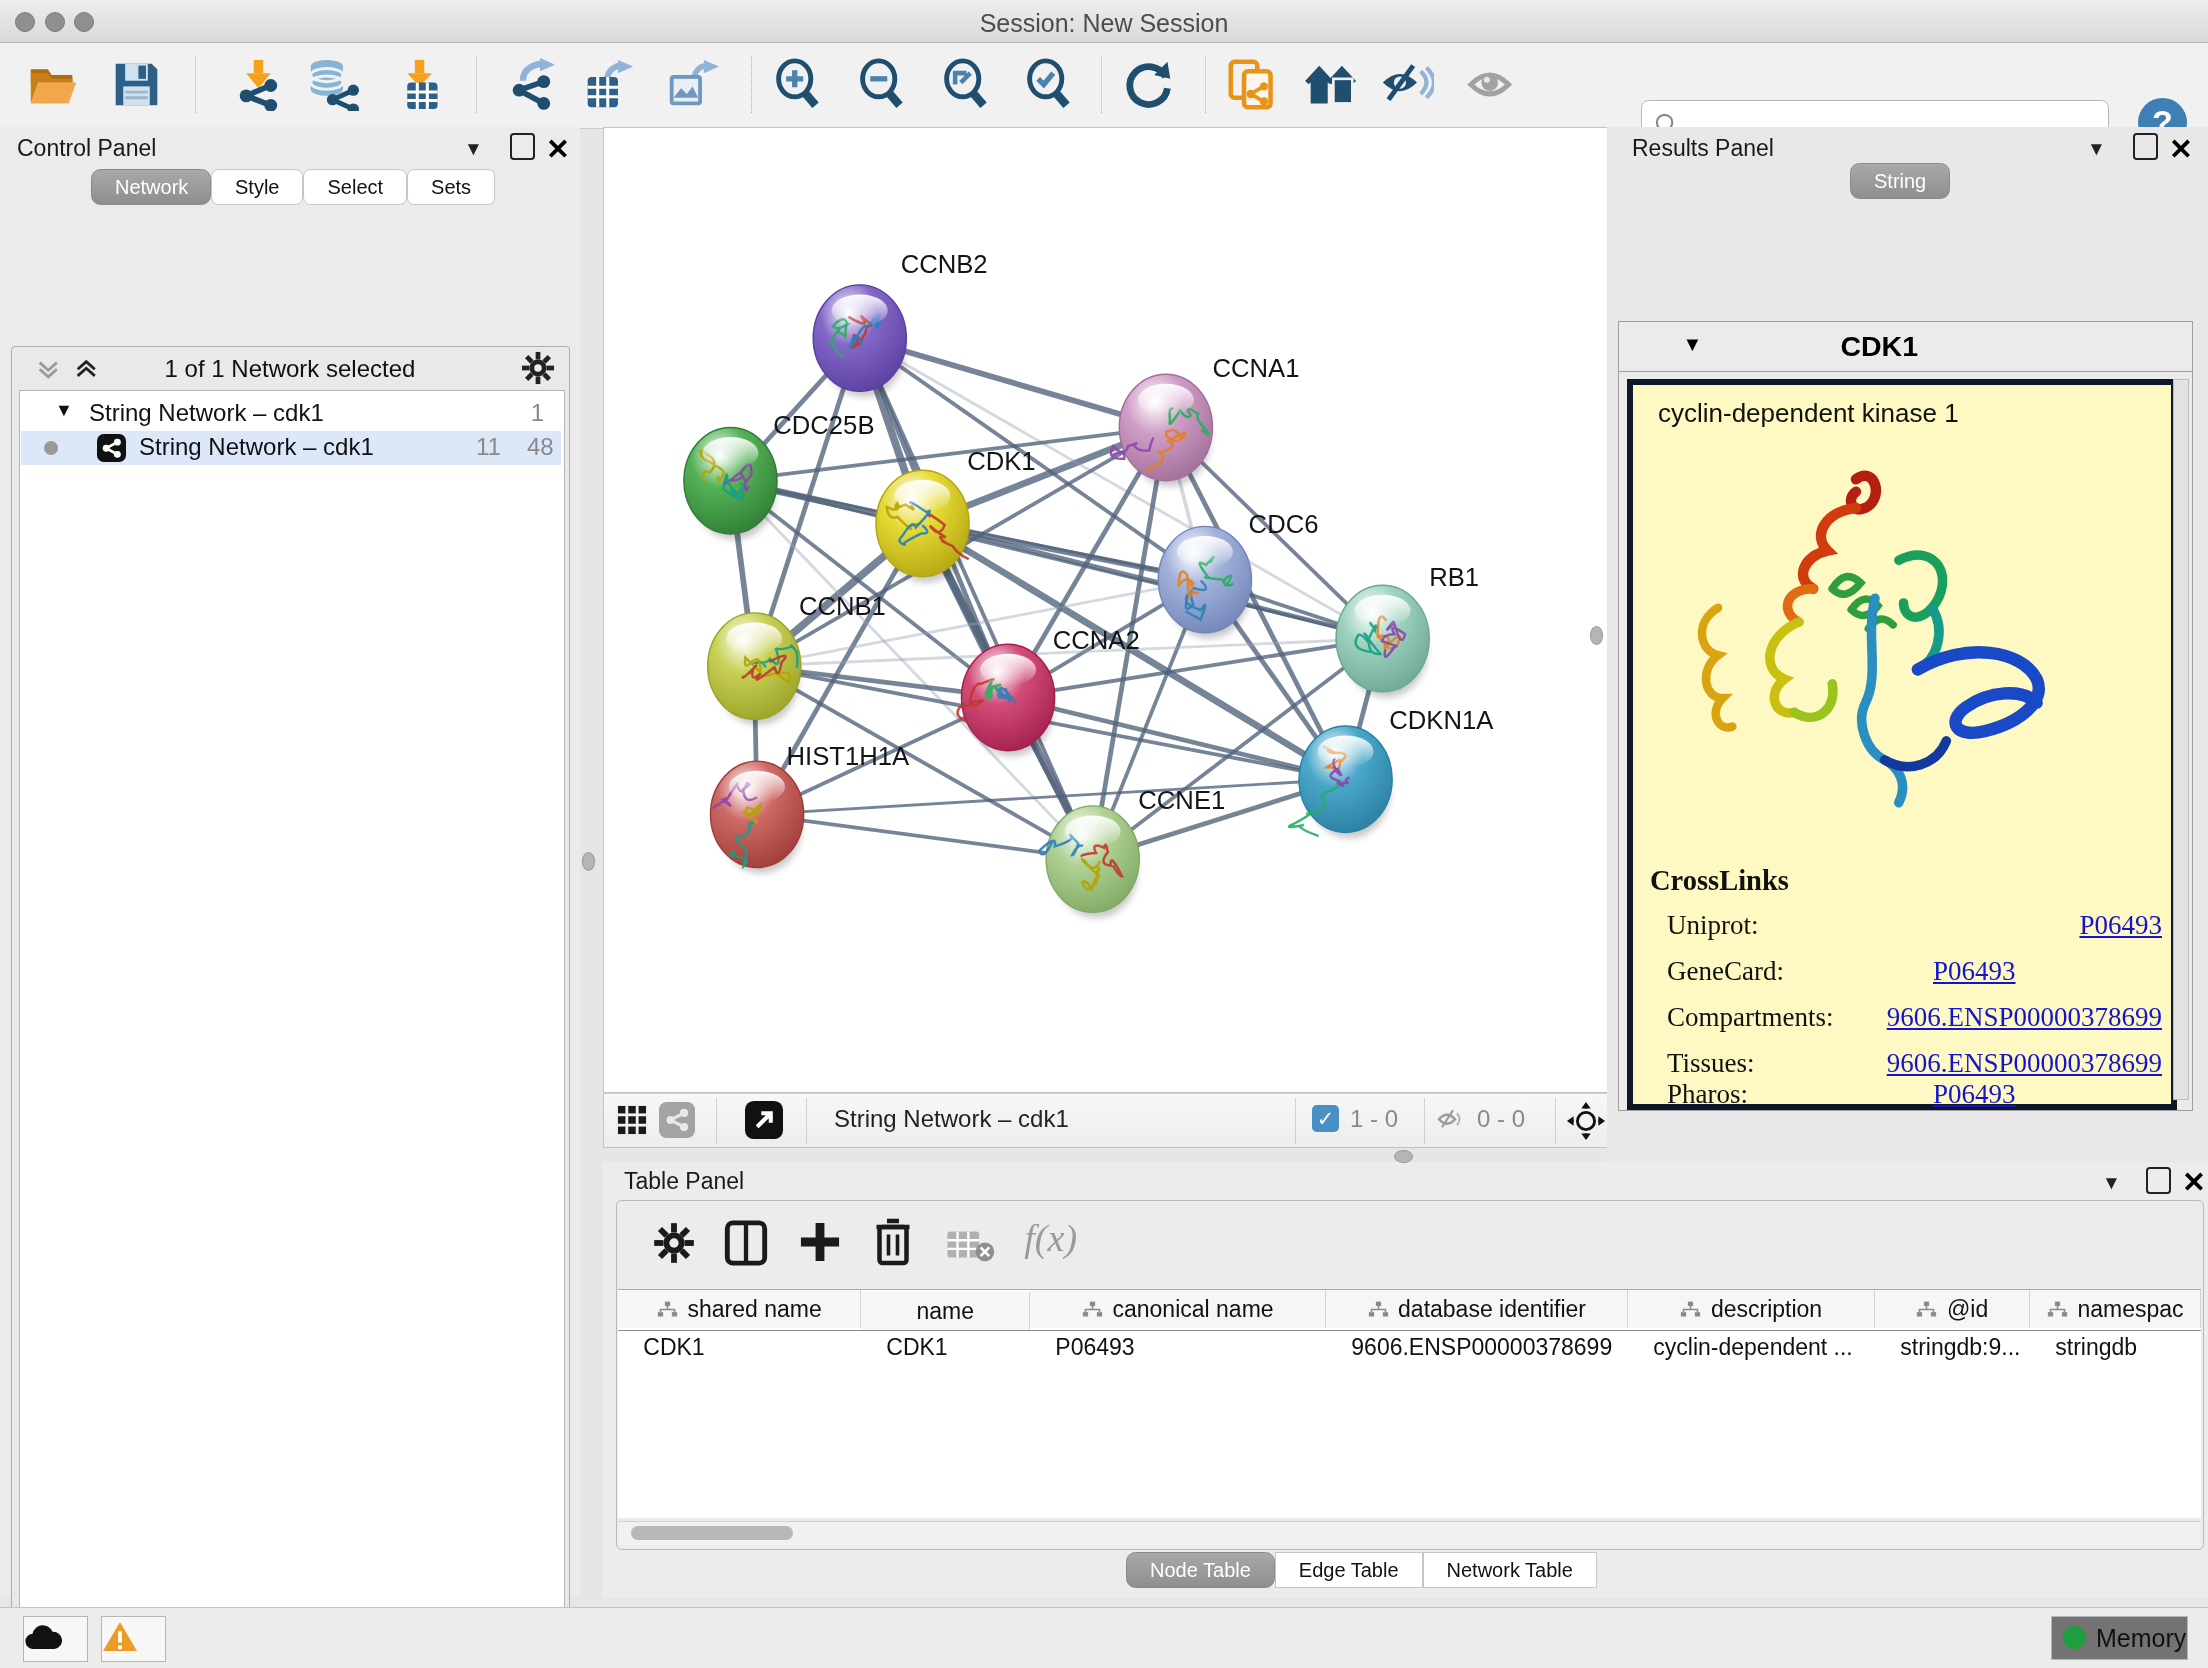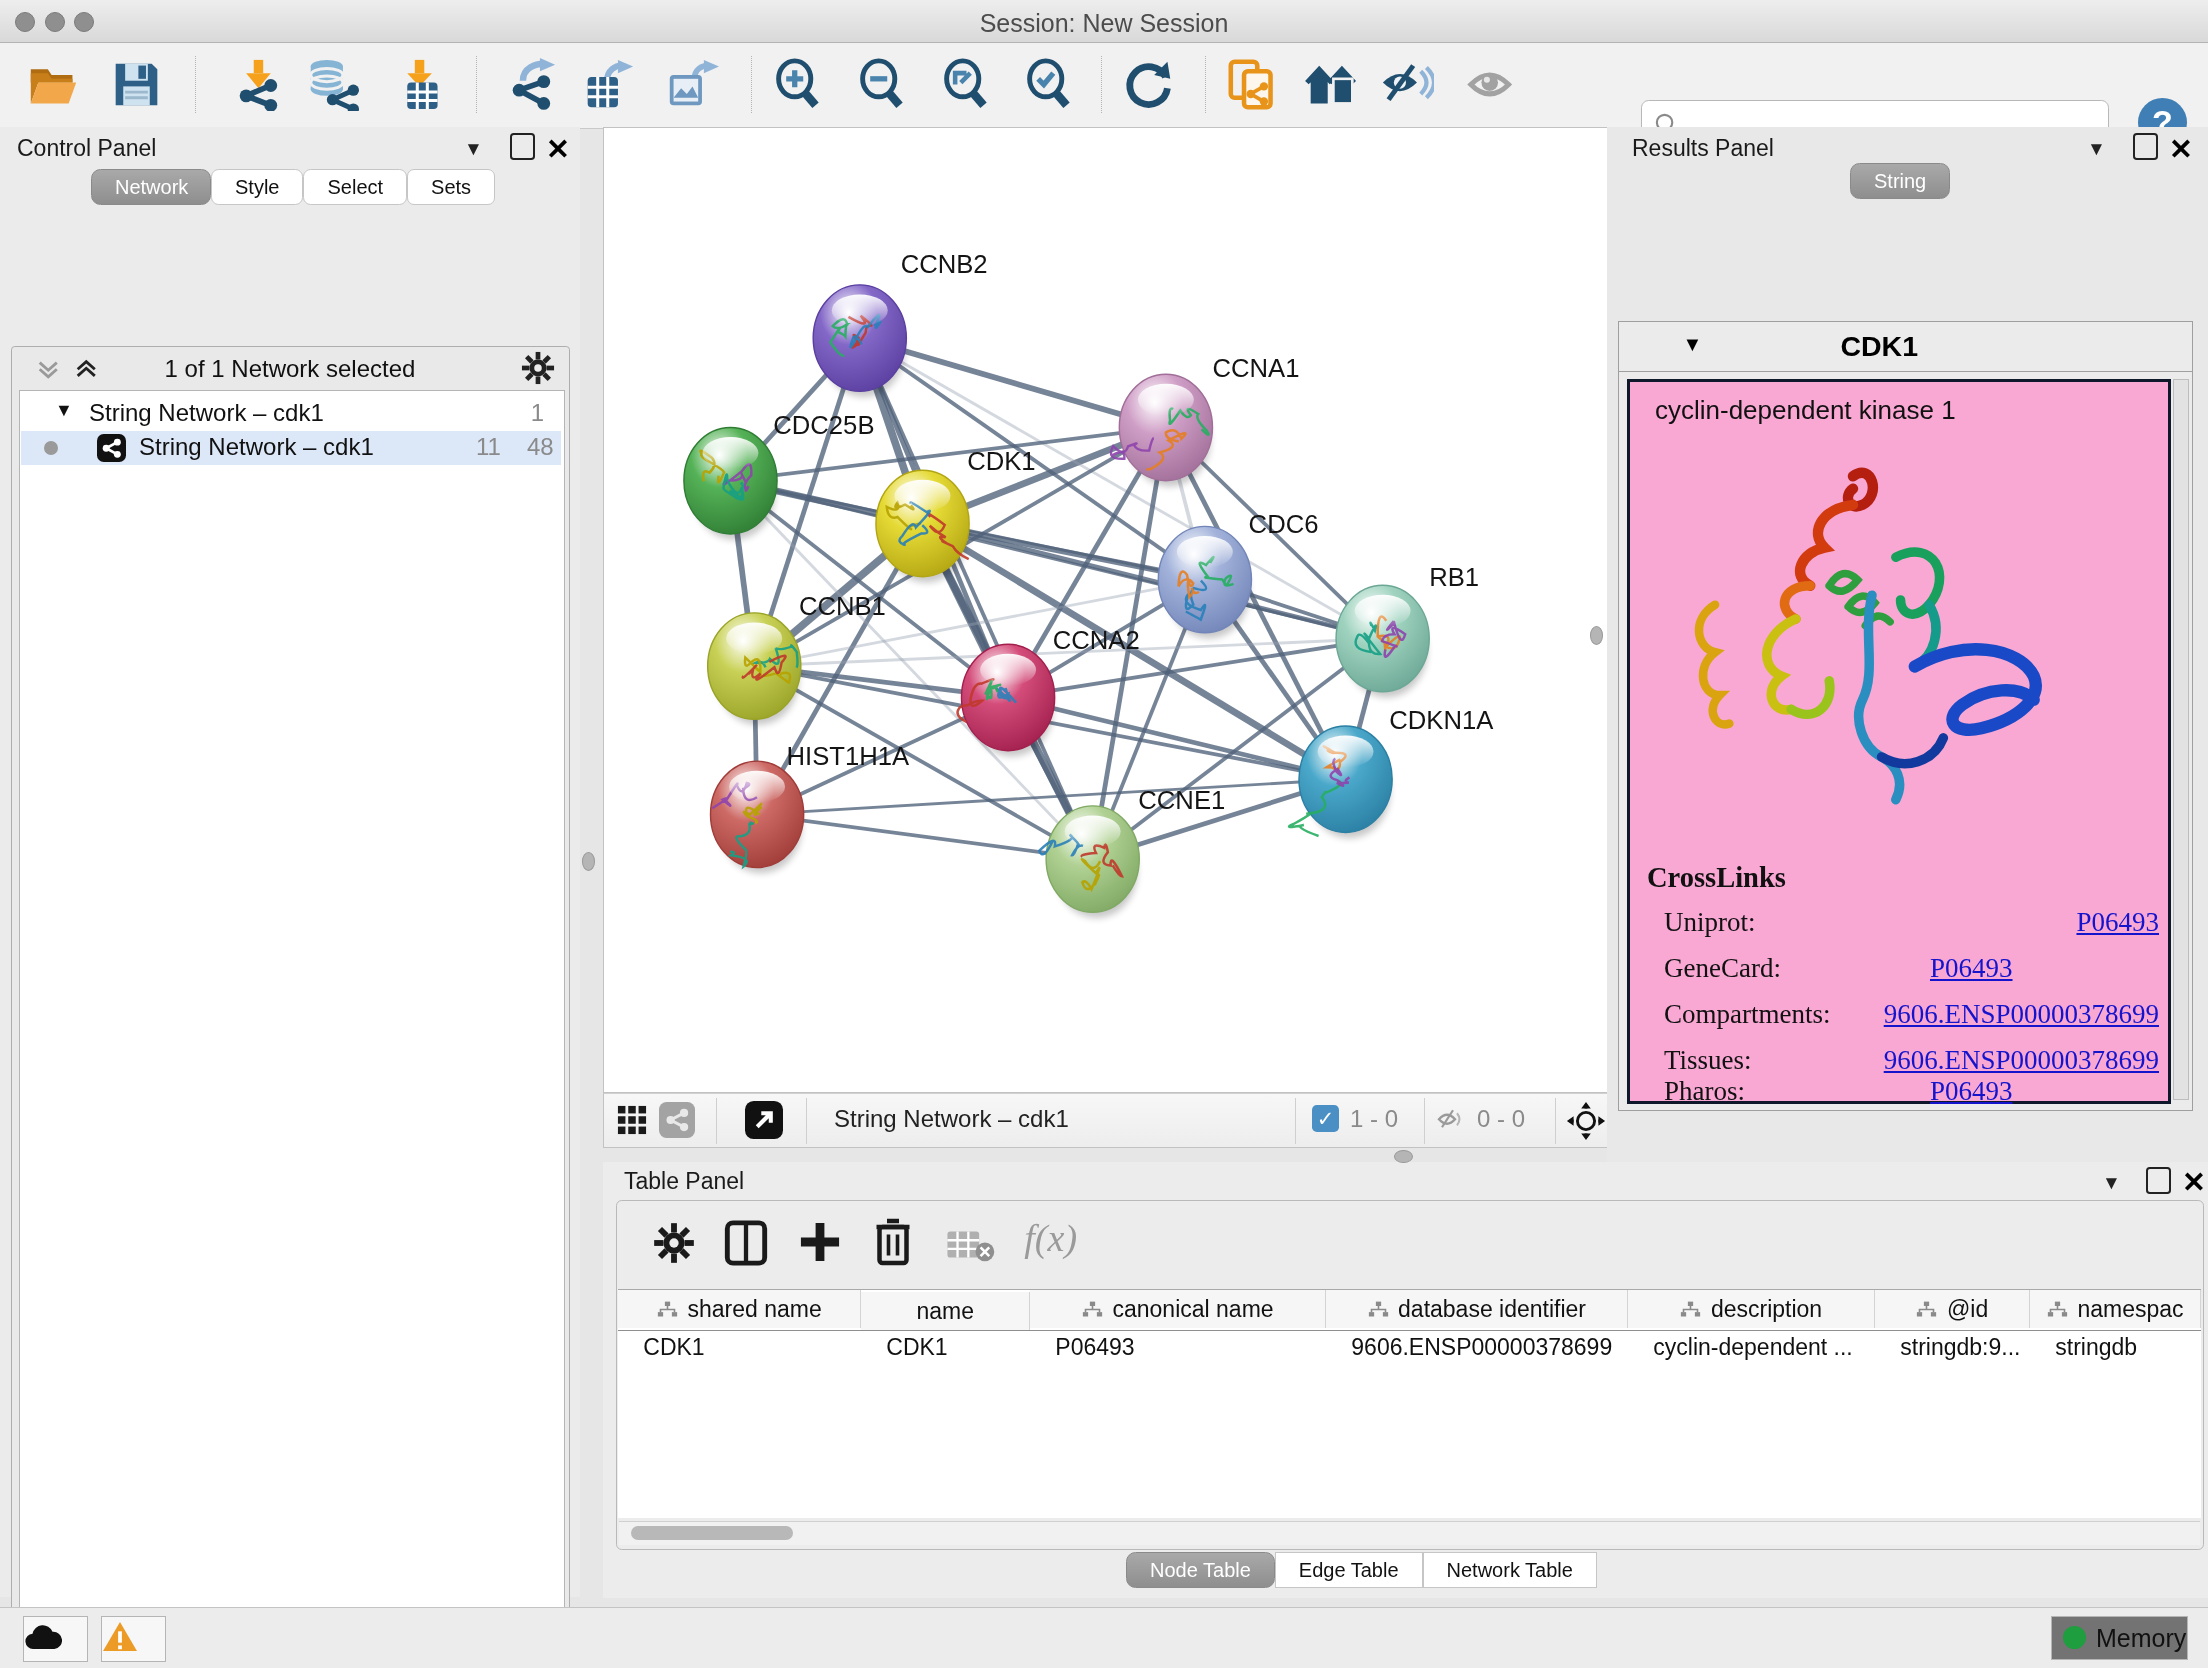--- a/index.html
+++ b/index.html
@@ -506,21 +506,21 @@
     <div class="abs phead" style="left:25px;top:7.6px">Results Panel</div>
     <div class="abs" style="left:480px;top:11.4px;font-size:19px;color:#222;">▼</div>
     <div class="abs" style="left:526px;top:5.7px;width:21px;height:23px;border:2.9px solid #222;border-radius:3.8px;"></div>
     <div class="abs" style="left:562px;top:5.7px;font-size:28.5px;font-weight:bold;">✕</div>
     <div class="abs tab sel" style="left:243px;top:36px;border-radius:9.5px;z-index:3;">String</div>
     <div class="rbox" style="top:194px;width:573px;height:788px;">
       <div class="abs" style="left:0;top:0;width:100%;height:49px;border-bottom:1.9px solid #9f9f9f;">
         <span class="abs" style="left:63px;top:11.4px;font-size:20px;">▼</span>
         <span class="abs" style="left:221px;top:7.6px;font-size:28.5px;font-weight:bold;">CDK1</span>
       </div>
-      <div class="abs" style="left:7.6px;top:57px;width:538px;height:719px;background:#f9a8d4;border:3px solid #0f172a;">
+      <div class="abs" style="left:7.6px;top:57px;width:538px;height:719px;background:#fef9c3;border:6px solid #0f172a;">
         <div class="abs" style="left:25px;top:13.3px;font-size:26px;color:#111;">cyclin-dependent kinase 1</div>
         <svg class="abs" style="left:28.5px;top:61px" width="409" height="390" viewBox="0 0 430 410">
           <g fill="none" stroke-linecap="round">
             <path d="M205,35 C225,20 235,55 215,65 C200,72 195,55 205,48" stroke="#b41f10" stroke-width="11"></path>
             <path d="M205,65 C170,70 160,95 175,110 C150,115 140,140 160,150" stroke="#d23b0e" stroke-width="11"></path>
             <path d="M160,150 C130,150 125,175 145,185" stroke="#e06b12" stroke-width="10"></path>
             <path d="M60,170 C35,185 40,215 60,220 C40,235 45,265 65,265 C50,280 60,300 75,295" stroke="#d9a40f" stroke-width="9"></path>
             <path d="M145,185 C110,200 105,235 130,245 C110,260 120,285 140,280" stroke="#c9c012" stroke-width="10"></path>
             <path d="M140,280 C165,295 185,275 180,250" stroke="#9ac41c" stroke-width="10"></path>
             <path d="M180,150 q14,-22 30,-6 q-16,20 -30,6 M200,172 q14,-20 28,-4 q-14,18 -28,4 M218,192 q12,-18 26,-4" stroke="#2f9e3f" stroke-width="8"></path>

